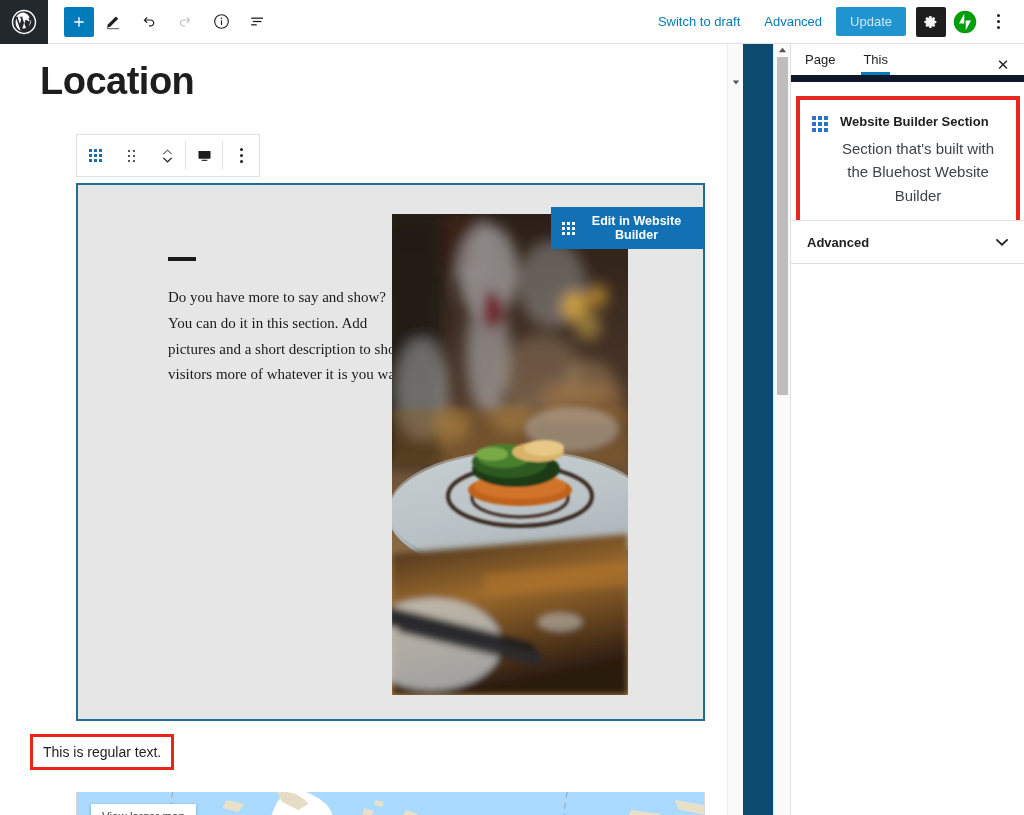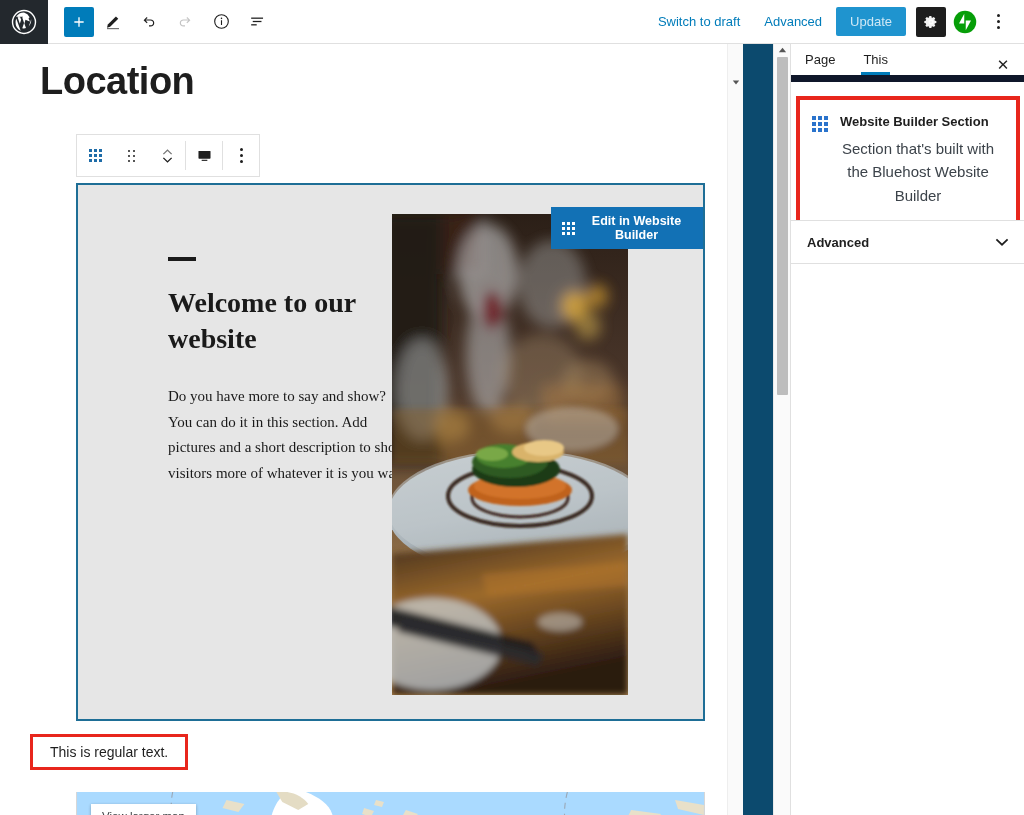--- a/index.html
+++ b/index.html
@@ -141,21 +141,21 @@
     display:flex; align-items:center; gap:9px;
     padding:7px 14px 7px 11px; font-size:12.5px; font-weight:bold;
     font-family:"Liberation Sans", sans-serif; z-index:15;
   }
   .edit-wb .grid-icon i { background:#fff; }
 
   
   .regular-text-box {
     position:absolute; left:30px; top:690px;
     border:3px solid #e8261c; background:#fff;
-    padding:7px 17px;
+    padding:7px 10px;
   }
   .regular-text {
     font-size:14px; color:#1e1e1e;
     font-family:"Liberation Sans", sans-serif; white-space:nowrap;
   }
 
   
   .map-block {
     position:absolute; left:76px; top:748px; width:629px; height:67px;
     overflow:hidden; border-left:1px solid #d7d7d7; border-right:1px solid #d7d7d7;
@@ -362,21 +362,20 @@
               <i></i>
             </span>
         </button>
       </div>
     </div>
 
     <div class="content-block">
       <div class="cb-inner">
         <div class="cb-text">
           <div class="rule"></div>
-          <div class="cb-h2">Welcome to our website</div>
           <div class="cb-p">Do you have more to say and show? You can do it in this section. Add pictures and a short description to show visitors more of whatever it is you want.</div>
         </div>
       </div>
 
       <div class="cb-img-wrap">
         <svg class="cb-img" viewBox="0 0 236 481" preserveAspectRatio="xMidYMid slice" aria-hidden="true">
           <defs>
             <linearGradient id="bgTop" x1="0" y1="0" x2="0" y2="1">
               <stop offset="0%" stop-color="#2b1f17"></stop>
               <stop offset="35%" stop-color="#4a362a"></stop>

